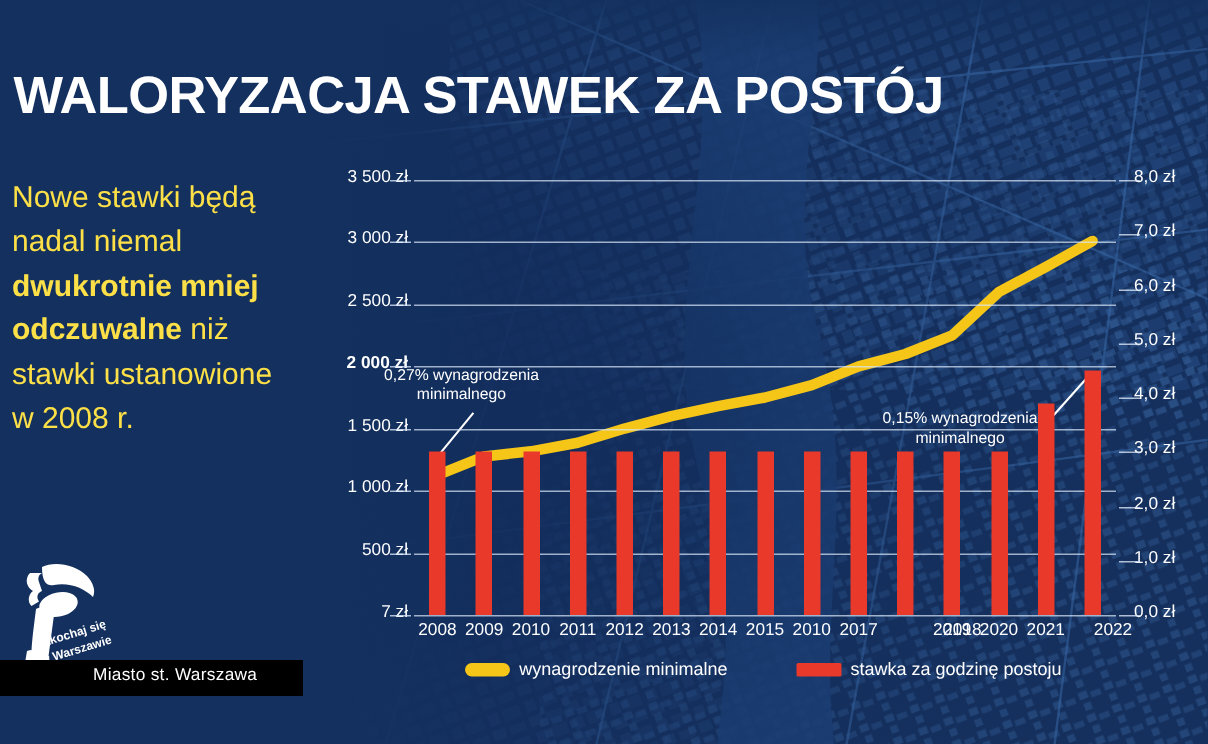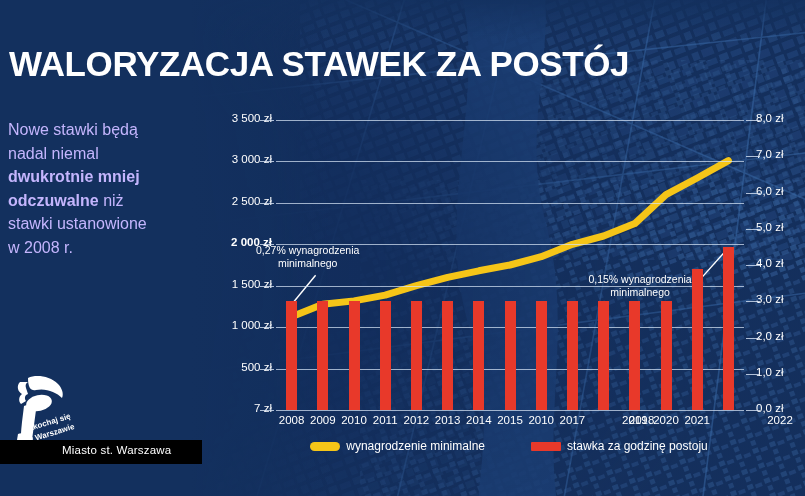--- a/index.html
+++ b/index.html
@@ -33,21 +33,21 @@
   .title{
     position:absolute;left:9px;top:44px;
     font-size:35px;font-weight:bold;color:#ffffff;
     letter-spacing:-0.4px;white-space:nowrap;
     font-family:"Liberation Sans", sans-serif;
   }
 
   
   .sidecopy{
     position:absolute;left:8px;top:118px;width:190px;
-    color:#c4b5fd;font-size:16px;line-height:1.47;
+    color:#fde047;font-size:20px;line-height:1.47;
   }
   .sidecopy b{font-weight:bold;}
 
   
   .logo{position:absolute;left:6px;top:370px;width:80px;height:78px;}
   .logobar{
     position:absolute;left:0px;top:440px;width:202px;height:24px;
     background:#000000;
   }
   .logobar span{
@@ -244,21 +244,21 @@
         <div class="xlabel" style="left: 276.4px;">2017</div>
         <div class="bar" style="left: 322.1px; height: 108.75px; background: rgb(232, 57, 42);"></div>
         <div class="xlabel" style="left: 307.6px; padding-left: 38px;">2018</div>
         <div class="bar" style="left: 353.3px; height: 108.75px; background: rgb(232, 57, 42);"></div>
         <div class="xlabel" style="left: 338.8px;">2019</div>
         <div class="bar" style="left: 384.5px; height: 108.75px; background: rgb(232, 57, 42);"></div>
         <div class="xlabel" style="left: 370px;">2020</div>
         <div class="bar" style="left: 415.7px; height: 141.375px; background: rgb(232, 57, 42);"></div>
         <div class="xlabel" style="left: 401.2px;">2021</div>
         <div class="bar" style="left: 446.9px; height: 163.125px; background: rgb(232, 57, 42);"></div>
-        <div class="xlabel" style="left: 444px; padding-left: 40px;">2022</div>
+        <div class="xlabel" style="left: 406px; padding-left: 40px;">2022</div>
       </div>
 
     <div class="anno" id="anno0" style="left: 40px; top: 132.25px;">
       <span>0,27% wynagrodzenia</span><br>
       <span>minimalnego</span>
     </div>
     <div class="anno" id="anno1" style="left: 372.4px; top: 160.875px;">
       <span>0,15% wynagrodzenia</span><br>
       <span>minimalnego</span>
     </div>

